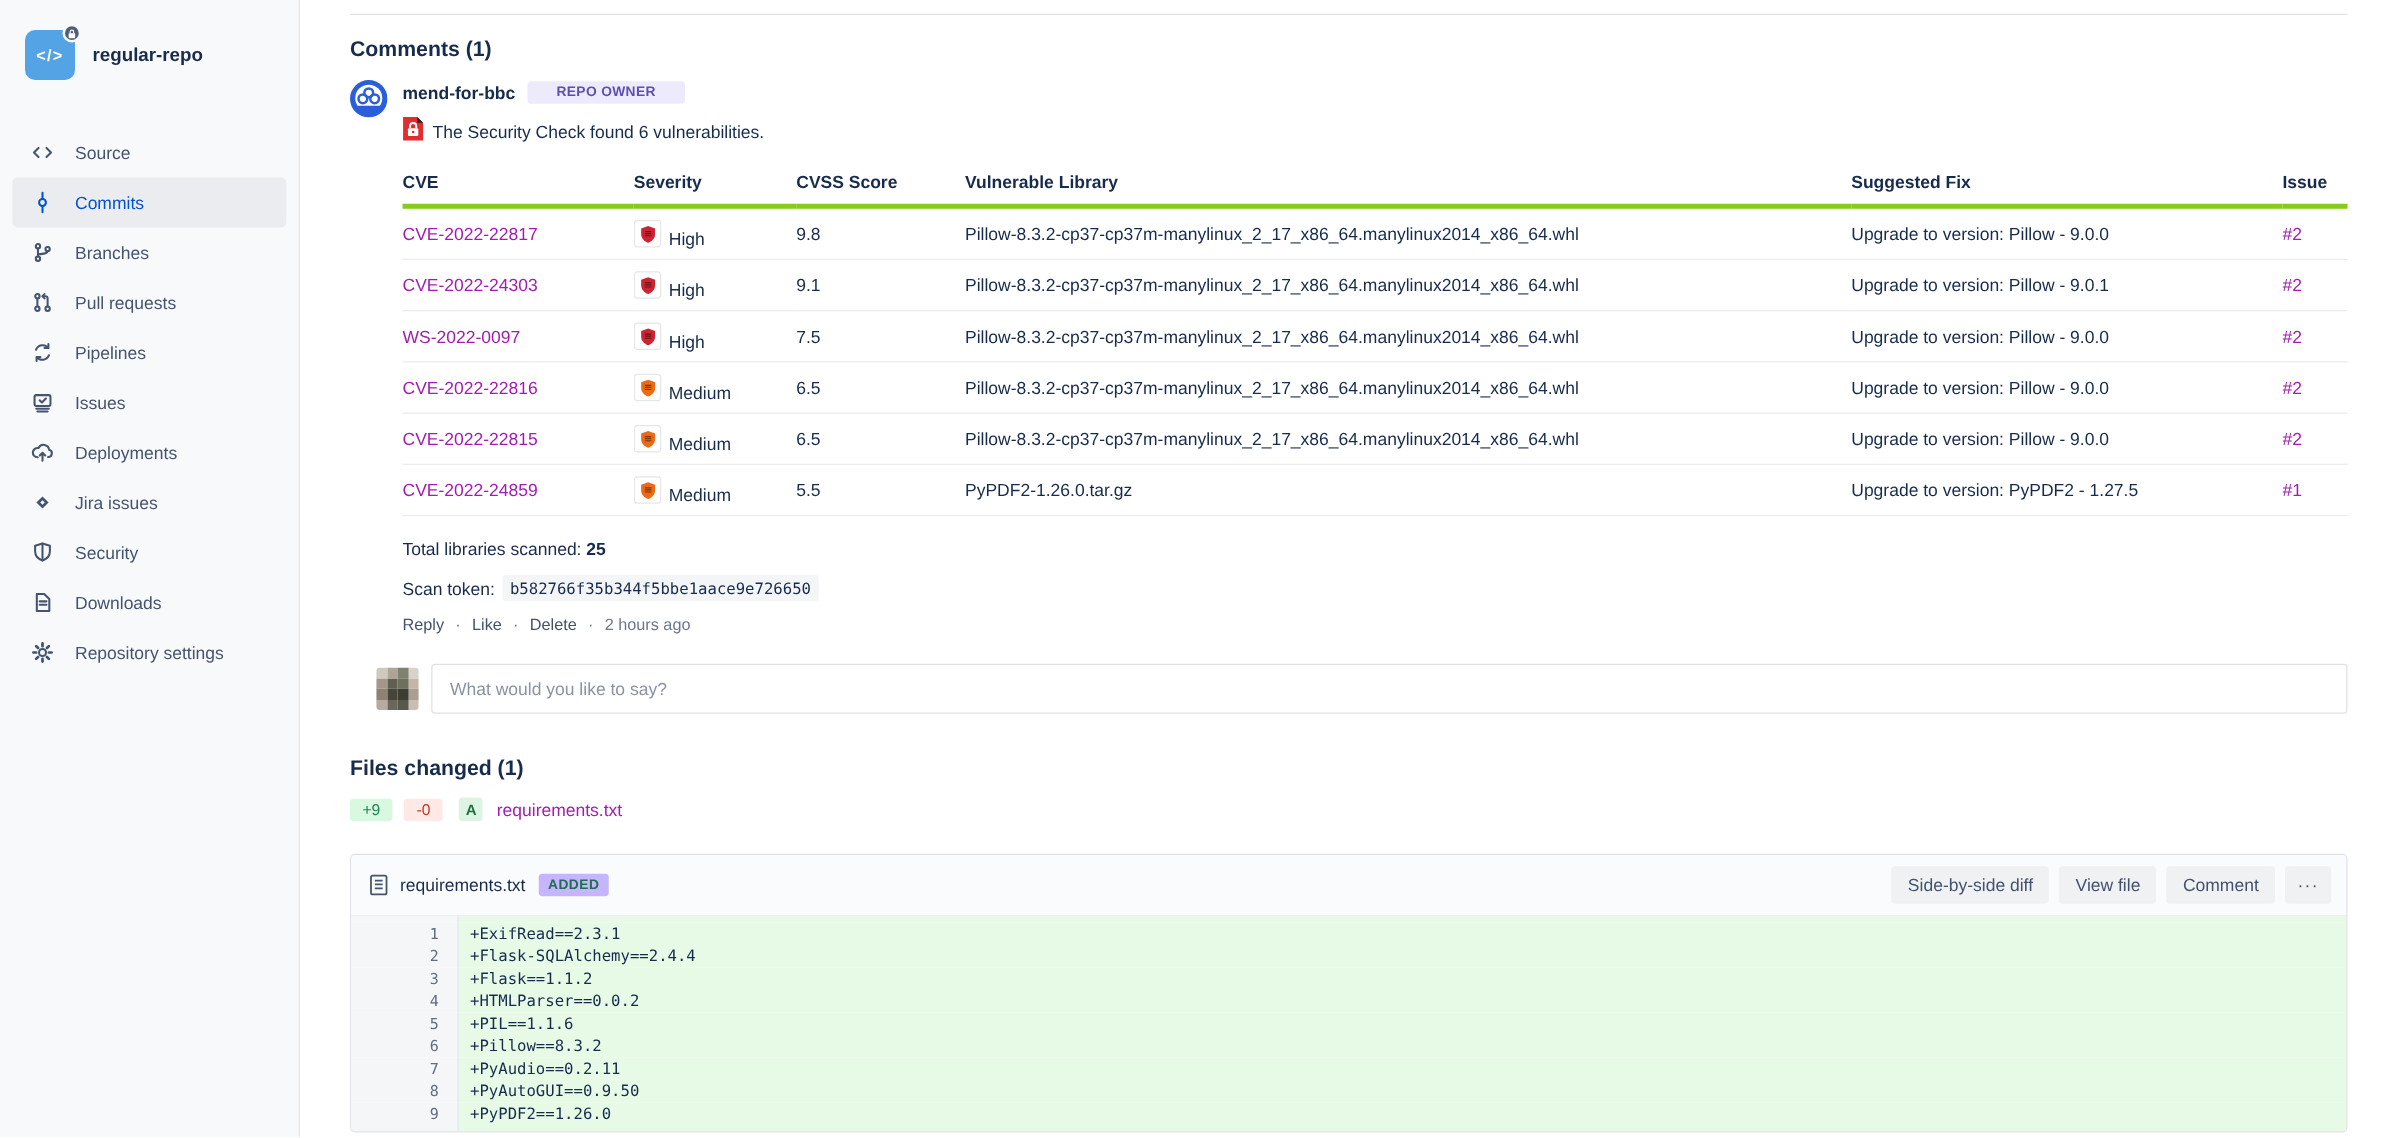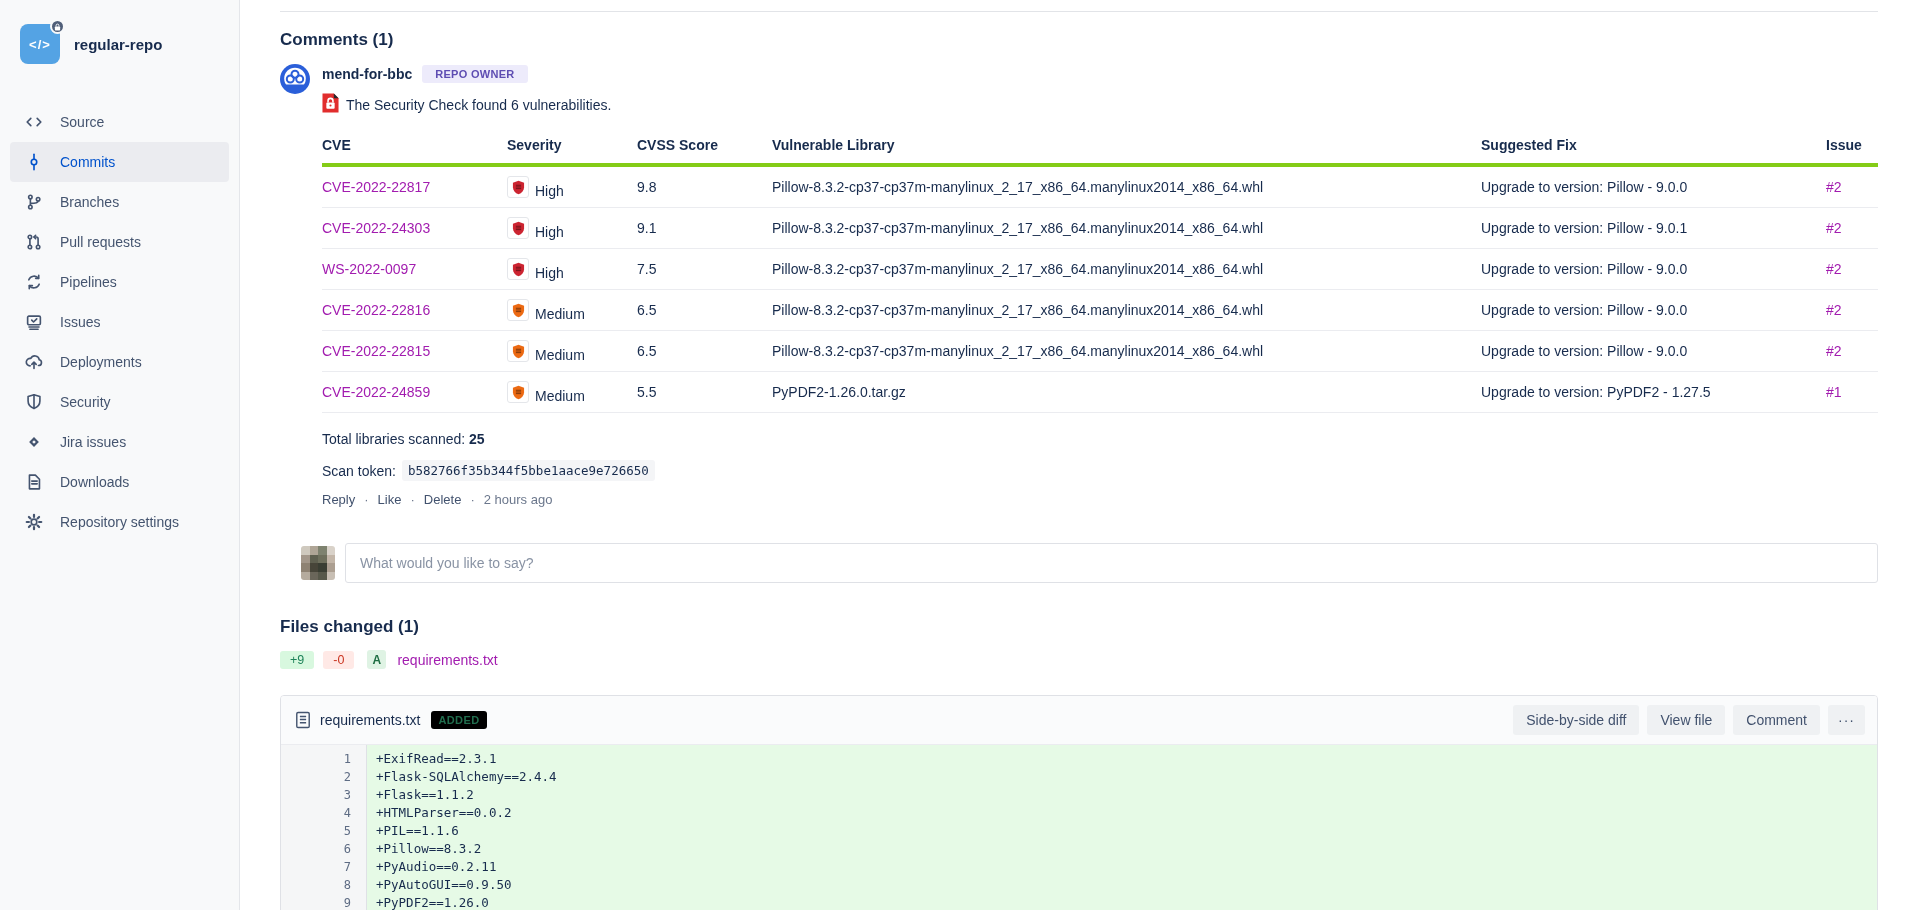--- a/index.html
+++ b/index.html
@@ -35,21 +35,21 @@
   .top-divider { margin-top: 11px; height: 1px; background: #E2E4E8; }
   h2.section { font-size: 17px; font-weight: bold; color: #172B4D; }
   .comments-heading { margin-top: 18px; }
 
   .comment { display: flex; margin-top: 14px; }
   .mend-avatar { width: 30px; height: 30px; flex: none; margin-right: 12px; }
   .comment-body { flex: 1; min-width: 0; }
   .author-line { display: flex; align-items: center; gap: 10px; height: 20px; }
   .author { font-size: 14px; font-weight: bold; color: #172B4D; }
   .owner-badge { background: #EDEBFB; color: #5E4DB2; font-size: 11px; font-weight: bold;
-    padding: 3px 13px; border-radius: 3px; letter-spacing: .3px; }
+    padding: 3px 23px; border-radius: 3px; letter-spacing: .3px; }
   .message-line { display: flex; align-items: flex-end; gap: 7px; margin-top: 9px;
     font-size: 14px; color: #172B4D; }
 
   
   table.vuln { width: 100%; border-collapse: collapse; margin-top: 16px; table-layout: fixed; }
   table.vuln th { text-align: left; font-size: 14px; font-weight: bold; color: #172B4D;
     padding: 8px 8px 10px 0; border-bottom: 4px solid #84cc16; }
   table.vuln td { font-size: 14px; color: #172B4D; padding: 8px 8px 8px 0; height: 41px;
     border-bottom: 1px solid #EBECF0; vertical-align: middle; overflow: hidden; white-space: nowrap; }
   .col-cve { width: 185px; } .col-sev { width: 130px; } .col-score { width: 135px; }
@@ -64,21 +64,21 @@
   .totals b { font-weight: bold; }
   .token-line { margin-top: 13px; font-size: 14px; display: flex; align-items: center; gap: 6px; }
   .token { font-family: "DejaVu Sans Mono", monospace; font-size: 12.5px; background: #F4F5F7;
     padding: 3px 6px; border-radius: 3px; color: #172B4D; }
   .actions-line { margin-top: 11px; font-size: 13px; color: #42526E; display: flex; gap: 9px; align-items: center; }
   .action { cursor: pointer; color: #42526E; }
   .dot { color: #6B778C; }
   .timestamp { color: #6B778C; }
 
   
-  .composer { display: flex; align-items: center; margin-top: 36px; gap: 10px; padding-left: 21px; }
+  .composer { display: flex; align-items: center; margin-top: 24px; gap: 10px; padding-left: 21px; }
   .pix-avatar { width: 34px; height: 34px; border-radius: 3px; overflow: hidden; flex: none;
     display: grid; grid-template-columns: repeat(4, 1fr); grid-template-rows: repeat(4, 1fr); }
   .pix-avatar span { display: block; }
   .pix-avatar span:nth-child(1){background:#CFC9BE}.pix-avatar span:nth-child(2){background:#AFA596}
   .pix-avatar span:nth-child(3){background:#7E826F}.pix-avatar span:nth-child(4){background:#D9D2C9}
   .pix-avatar span:nth-child(5){background:#A3978A}.pix-avatar span:nth-child(6){background:#5F6050}
   .pix-avatar span:nth-child(7){background:#6E6F5C}.pix-avatar span:nth-child(8){background:#C3B6A8}
   .pix-avatar span:nth-child(9){background:#8E8273}.pix-avatar span:nth-child(10){background:#474539}
   .pix-avatar span:nth-child(11){background:#3A3E33}.pix-avatar span:nth-child(12){background:#AC9F91}
   .pix-avatar span:nth-child(13){background:#B5AB9E}.pix-avatar span:nth-child(14){background:#6A665A}
@@ -95,21 +95,21 @@
   .badge-A { background: #DFF3E4; color: #1F6E43; font-size: 12px; font-weight: bold;
     width: 19px; height: 19px; border-radius: 3px; display: flex; align-items: center; justify-content: center; margin-left: 4px; }
   .file-link { font-size: 14px; margin-left: 2px; }
 
   
   .diff-card { margin-top: 26px; border: 1px solid #DFE1E6; border-radius: 4px; overflow: hidden; }
   .diff-header { display: flex; align-items: center; height: 48px; padding: 0 12px 0 14px; background: #FAFBFC; }
   .diff-file { display: flex; align-items: center; gap: 9px; }
   .diff-file svg { width: 16px; height: 18px; stroke: #44546F; fill: none; stroke-width: 1.6; }
   .diff-file-name { font-size: 14px; color: #172B4D; }
-  .added-badge { background: #000000; color: #216E4E; font-size: 11px; font-weight: bold;
+  .added-badge { background: #c4b5fd; color: #216E4E; font-size: 11px; font-weight: bold;
     padding: 3px 7px; border-radius: 3px; letter-spacing: .4px; margin-left: 2px; }
   .diff-buttons { margin-left: auto; display: flex; gap: 8px; align-items: center; }
   .diff-btn { background: #EFF1F3; border: none; border-radius: 3px; color: #42526E;
     font-size: 14px; font-family: "Liberation Sans", sans-serif; padding: 7px 13px; cursor: pointer; }
   .diff-btn.more { padding: 7px 10px; letter-spacing: 1px; }
   .code { border-top: 1px solid #EBECF0; font-family: "DejaVu Sans Mono", monospace; font-size: 12.5px; }
   .code-row { display: flex; height: 18px; line-height: 18px; }
   .gutter { width: 86px; background: #F5F6F7; color: #5E6C84; text-align: right;
     padding-right: 15px; border-right: 1px solid #DFE1E6; flex: none; font-size: 12px; }
   .code-content { flex: 1; background: #E6FAE6; color: #172B4D; padding-left: 9px; white-space: pre; }
@@ -189,31 +189,31 @@
       </div>
       <div class="nav-item">
         <svg viewBox="0 0 22 22">
             <path d="M6.8 15.2a4.1 4.1 0 1 1 .7-8.1 4.9 4.9 0 0 1 9.3 1.5 3.2 3.2 0 0 1-.9 6.3"></path>
             <path d="M11 11.3v6.9M8.6 13.6L11 11.2l2.4 2.4"></path>
           </svg>
         <span class="label">Deployments</span>
       </div>
       <div class="nav-item">
         <svg viewBox="0 0 22 22">
+            <rect class="jira-fill" x="7.2" y="7.2" width="7.6" height="7.6" transform="rotate(45 11 11)"></rect>
+            <rect class="jira-fill-light" x="9.6" y="9.6" width="2.8" height="2.8" transform="rotate(45 11 11)"></rect>
+          </svg>
+        <span class="label">Jira issues</span>
+      </div>
+      <div class="nav-item">
+        <svg viewBox="0 0 22 22">
             <path d="M11 3l6.5 2v5c0 4-2.7 6.8-6.5 8-3.8-1.2-6.5-4-6.5-8V5z"></path>
             <line x1="11" y1="3" x2="11" y2="18"></line>
           </svg>
         <span class="label">Security</span>
-      </div>
-      <div class="nav-item">
-        <svg viewBox="0 0 22 22">
-            <rect class="jira-fill" x="7.2" y="7.2" width="7.6" height="7.6" transform="rotate(45 11 11)"></rect>
-            <rect class="jira-fill-light" x="9.6" y="9.6" width="2.8" height="2.8" transform="rotate(45 11 11)"></rect>
-          </svg>
-        <span class="label">Jira issues</span>
       </div>
       <div class="nav-item">
         <svg viewBox="0 0 22 22">
             <path d="M6 3.5h6.5L17 8v10.5H6z"></path>
             <line x1="8.5" y1="10" x2="14.5" y2="10"></line>
             <line x1="8.5" y1="13" x2="14.5" y2="13"></line>
           </svg>
         <span class="label">Downloads</span>
       </div>
       <div class="nav-item">

